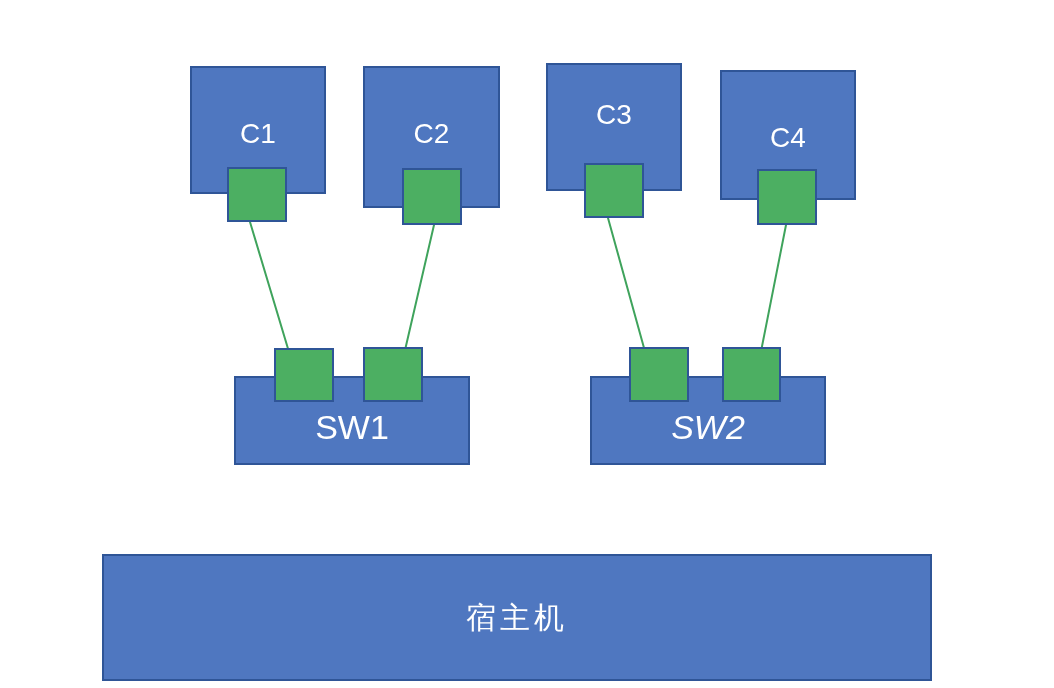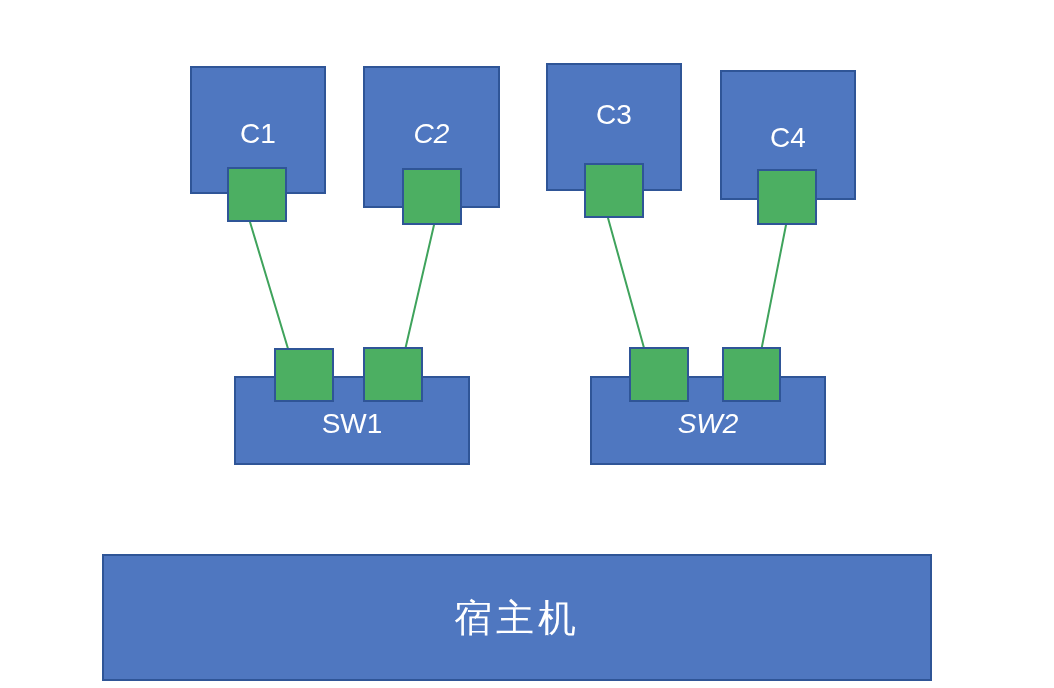--- a/index.html
+++ b/index.html
@@ -28,25 +28,25 @@
     color: #ffffff;
     line-height: 1;
     user-select: none;
   }
   .container-node {
     background: #4f77c0;
     font-size: 28px;
   }
   .switch-node {
     background: #4f77c0;
-    font-size: 28px;
+    font-size: 34px;
   }
   .host-node {
     background: #4f77c0;
-    font-size: 38px;
+    font-size: 30px;
   }
   .port-node {
     background: #4caf62;
     border: 2px solid #2f5597;
   }
   .node-label {
     pointer-events: none;
     white-space: nowrap;
   }
   .host-label {
@@ -76,21 +76,21 @@
     <line x1="250" y1="194" x2="304" y2="374"></line>
     <line x1="434" y1="197" x2="393" y2="374"></line>
     <line x1="608" y1="190" x2="659" y2="374"></line>
     <line x1="786" y1="197" x2="751" y2="374"></line>
   </svg>
 
   <div class="node container-node" style="left:190px; top:38px; width:136px; height:128px;">
     <span class="node-label" style="position:absolute; top:52px;">C1</span>
   </div>
 
-  <div class="node container-node" style="left:363px; top:38px; width:137px; height:142px;font-style:italic;">
+  <div class="node container-node" style="left:363px; top:38px; width:137px; height:142px;">
     <span class="node-label" style="position:absolute; top:52px;">C2</span>
   </div>
 
   <div class="node container-node" style="left:546px; top:35px; width:136px; height:128px;">
     <span class="node-label" style="position:absolute; top:36px;">C3</span>
   </div>
 
   <div class="node container-node" style="left:720px; top:42px; width:136px; height:130px;text-align:center;">
     <span class="node-label" style="position:absolute; top:52px;">C4</span>
   </div>

